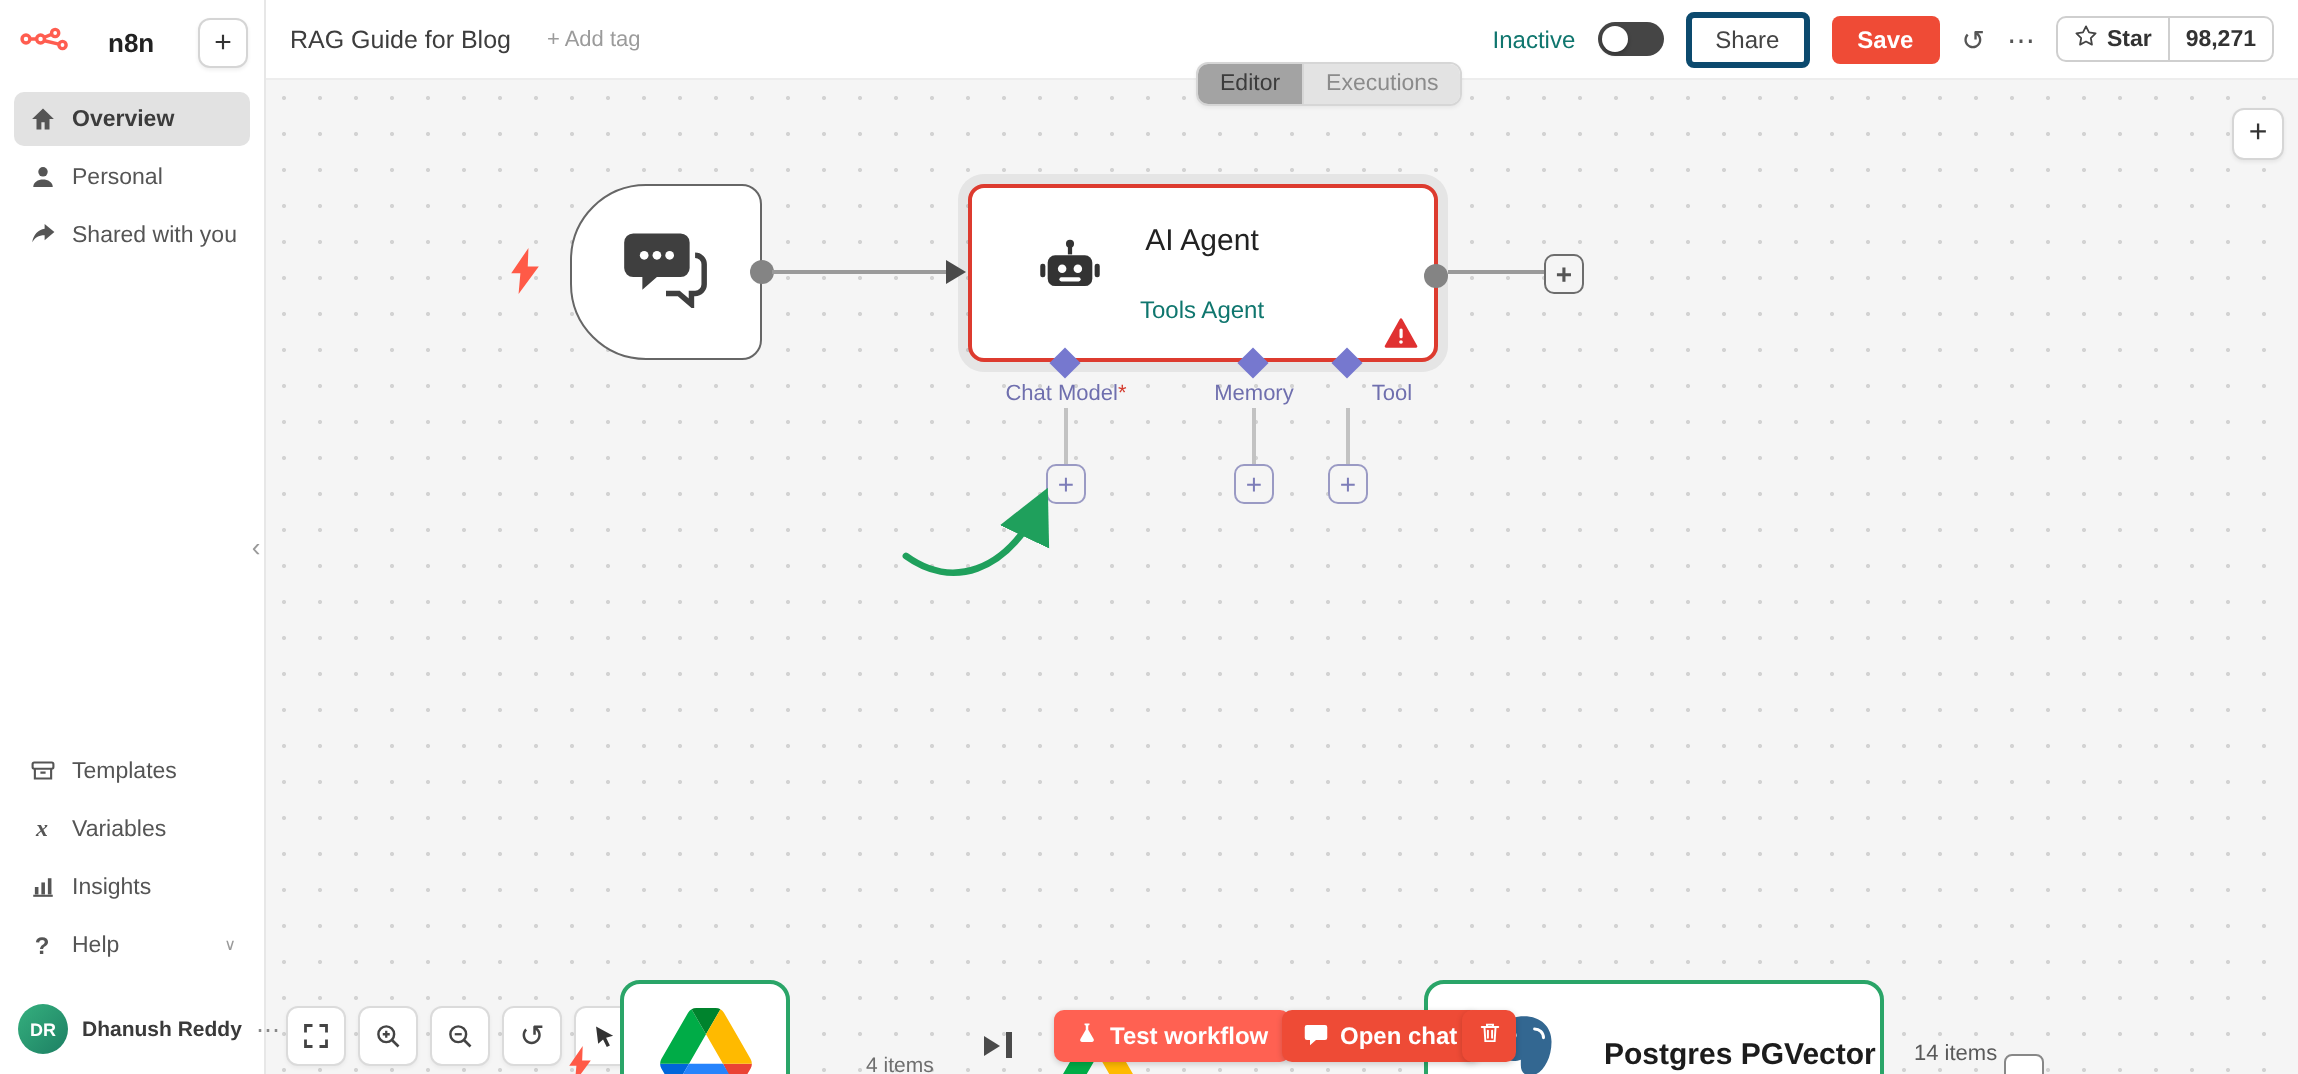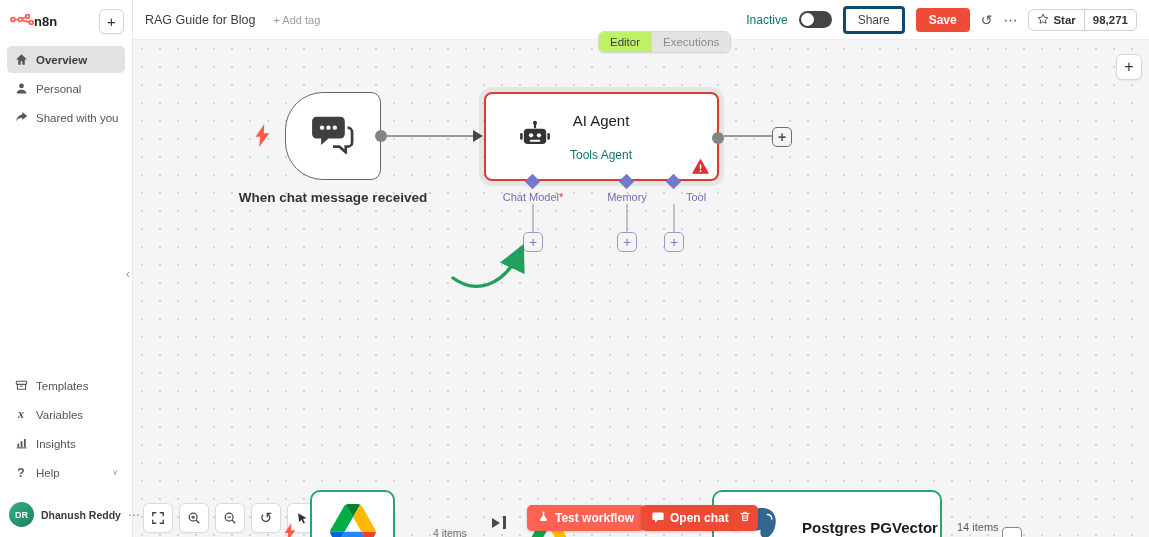--- a/index.html
+++ b/index.html
@@ -3,21 +3,21 @@
 <meta charset="utf-8">
 <style>
   * { margin:0; padding:0; box-sizing:border-box; }
   html,body { width:1149px; height:537px; }
   body { font-family:"Liberation Sans", sans-serif; background:#fff; color:#333; overflow:hidden; }
   .app { position:relative; width:1149px; height:537px; overflow:hidden; background:#fff; }
 
   
   .sidebar { position:absolute; left:0; top:0; width:133px; height:100%; background:#fff;
              border-right:1px solid #e7e7e7; z-index:30; display:flex; flex-direction:column; }
-  .sb-head { display:flex; align-items:center; gap:0; padding:9px 8px 10px 10px; }
+  .sb-head { display:flex; align-items:center; gap:20px; padding:9px 8px 10px 10px; }
   .sb-brand { font-size:13px; font-weight:bold; color:#222; }
   .sb-add { margin-left:auto; width:25px; height:25px; border:1px solid #d5d5d5; border-radius:6px;
             background:#fff; font-size:15px; color:#333; display:flex; align-items:center; justify-content:center;
             box-shadow:0 1px 2px rgba(0,0,0,.07); cursor:pointer; }
   .sb-item { display:flex; align-items:center; gap:8px; height:27px; margin:2px 7px; padding:0 7px;
              border-radius:5px; font-size:11.5px; color:#555; cursor:pointer; white-space:nowrap; }
   .sb-item.active { background:#e2e2e2; color:#3c3c3c; font-weight:bold; }
   .sb-ic { width:14px; display:flex; justify-content:center; flex:none; }
   .sb-ic-txt { width:14px; text-align:center; font-size:12px; font-weight:bold; color:#555; flex:none; }
   .sb-ic-txt.italic { font-style:italic; font-family:"Liberation Serif", serif; }
@@ -48,21 +48,21 @@
               font-size:12px; font-weight:bold; cursor:pointer; }
   .tb-ic { font-size:14px; color:#555; cursor:pointer; }
   .star-widget { display:flex; align-items:stretch; border:1px solid #cfcfcf; border-radius:5px; overflow:hidden;
                  background:#fff; cursor:pointer; }
   .star-cell { display:flex; align-items:center; gap:4px; padding:3px 8px; font-size:11.5px; font-weight:bold; color:#333; }
   .star-cell.count { border-left:1px solid #cfcfcf; }
 
   
   .tabs { position:absolute; left:598px; top:31px; z-index:25; display:flex; border:1px solid #d6d6d6;
           border-radius:6px; overflow:hidden; box-shadow:0 1px 2px rgba(0,0,0,.06); }
-  .tab { padding:4px 11px; font-size:11.5px; background:#bef264; color:#3c3c3c; cursor:pointer; }
+  .tab { padding:4px 11px; font-size:11.5px; background:#a3a3a3; color:#3c3c3c; cursor:pointer; }
   .tab.inactive { background:#e3e3e3; color:#8b8b8b; border-left:1px solid #d6d6d6; }
 
   
   .canvas { position:absolute; left:133px; top:40px; right:0; bottom:0; background:#f5f5f5;
             background-image:radial-gradient(circle,#d3d3d3 1px, transparent 1.1px); background-size:18px 18px;
             overflow:hidden; }
   .abs { position:absolute; }
 
   .node-trigger { left:152px; top:52px; width:96px; height:88px; background:#fff; border:1.8px solid #666;
                   border-radius:38px 10px 10px 38px; display:flex; align-items:center; justify-content:center;
@@ -269,21 +269,20 @@
         <svg width="44" height="40" viewBox="0 0 48 44">
           <path d="M40 15a5 5 0 0 1 5 5v11a5 5 0 0 1-5 5h-2v6l-7-6h-7" fill="none" stroke="#3f3f3f" stroke-width="3"></path>
           <path d="M6 3h26a5 5 0 0 1 5 5v14a5 5 0 0 1-5 5H19l-8 7v-7H6a5 5 0 0 1-5-5V8a5 5 0 0 1 5-5z" fill="#3f3f3f"></path>
           <circle cx="12" cy="15" r="2.4" fill="#fff"></circle>
             <circle cx="19" cy="15" r="2.4" fill="#fff"></circle>
             <circle cx="26" cy="15" r="2.4" fill="#fff"></circle>
         </svg>
       </span>
       <span class="outdot"></span>
     </div>
-    <div class="abs trigger-label">When chat message received</div>
 
     <div class="abs conn conn1"></div>
     <span class="abs conn-arrow"></span>
 
     <div class="abs node-agent">
       <span>
         <svg width="34" height="34" viewBox="0 0 32 32">
           <rect x="5.5" y="10" width="21" height="14.5" rx="3.5" fill="#333"></rect>
           <circle cx="12.3" cy="16.3" r="2" fill="#fff"></circle>
             <circle cx="19.7" cy="16.3" r="2" fill="#fff"></circle>

